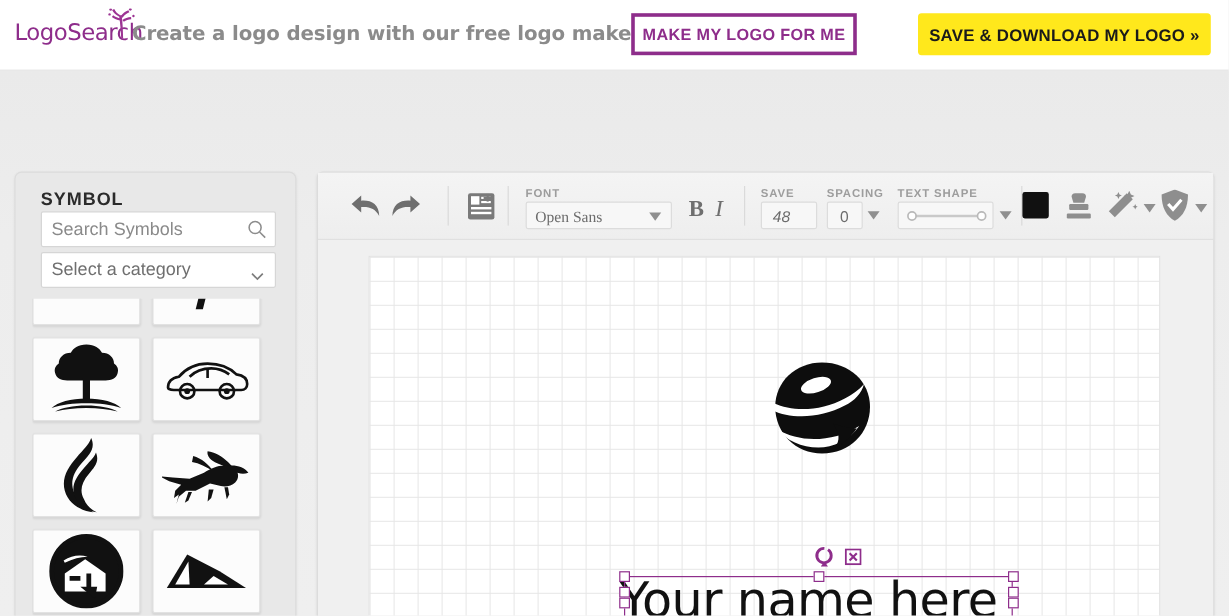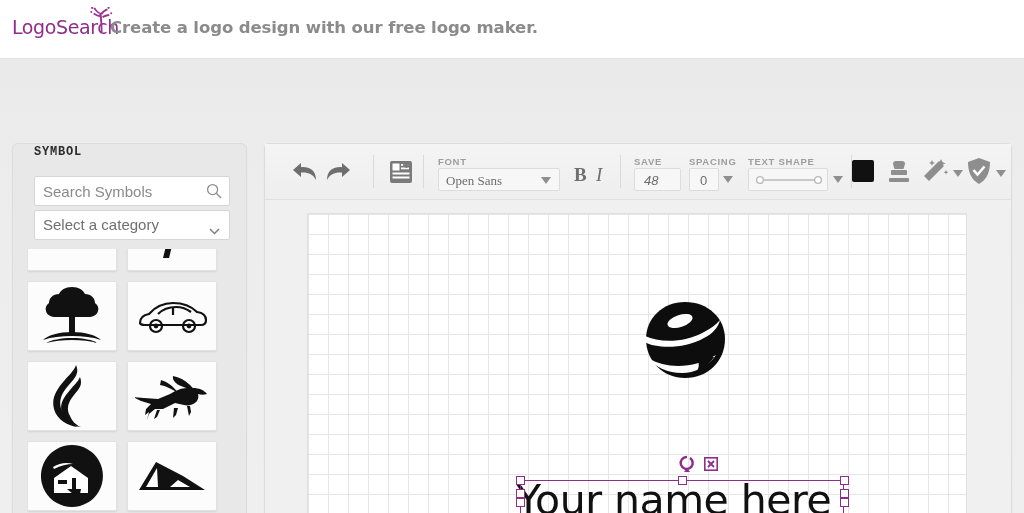--- a/index.html
+++ b/index.html
@@ -64,24 +64,23 @@
   
   .sidebar{
     position:absolute;left:12px;top:84px;width:235px;height:416px;
     background:#e8e8e8;
     border:1px solid #dcdcdc;border-radius:6px;
     box-sizing:border-box;
     box-shadow:0 1px 2px rgba(0,0,0,0.05);
     overflow:hidden;
   }
   .sb-title{
-    position:absolute;left:21px;top:1px;
-    font-size:12px;font-weight:bold;color:#2b2b2b;
+    position:absolute;left:21px;top:14px;
+    font-size:15px;font-weight:bold;color:#2b2b2b;
     letter-spacing:0.8px;
-    font-family:Liberation Mono, monospace;
   }
   .search-wrap{
     position:absolute;left:21px;top:32px;width:196px;height:30px;
     background:#ffffff;border:1px solid #d6d6d6;border-radius:2px;
     box-sizing:border-box;
   }
   .search-wrap input{
     position:absolute;left:0;top:0;width:168px;height:28px;
     border:none;outline:none;background:transparent;
     font-size:15px;color:#0f172a;padding-left:8px;
@@ -227,20 +226,22 @@
             <circle cx="22.6" cy="0.8" r="1.1"></circle>
             <circle cx="25.2" cy="6.3" r="1.0"></circle>
             <circle cx="5.3" cy="5.0" r="1.0"></circle>
           </g>
         </svg>
       </span>
     </div>
 
     <div class="tagline">Create a logo design with our free logo maker.</div>
 
+    <button class="btn-outline">MAKE MY LOGO FOR ME</button>
+    <button class="btn-yellow">SAVE &amp; DOWNLOAD MY LOGO »</button>
   </div>
 
   <div class="stage">
 
     <div class="sidebar">
       <div class="sb-title">SYMBOL</div>
 
       <div class="search-wrap">
         <input type="text" placeholder="Search Symbols" style="">
         <span class="search-icon">

